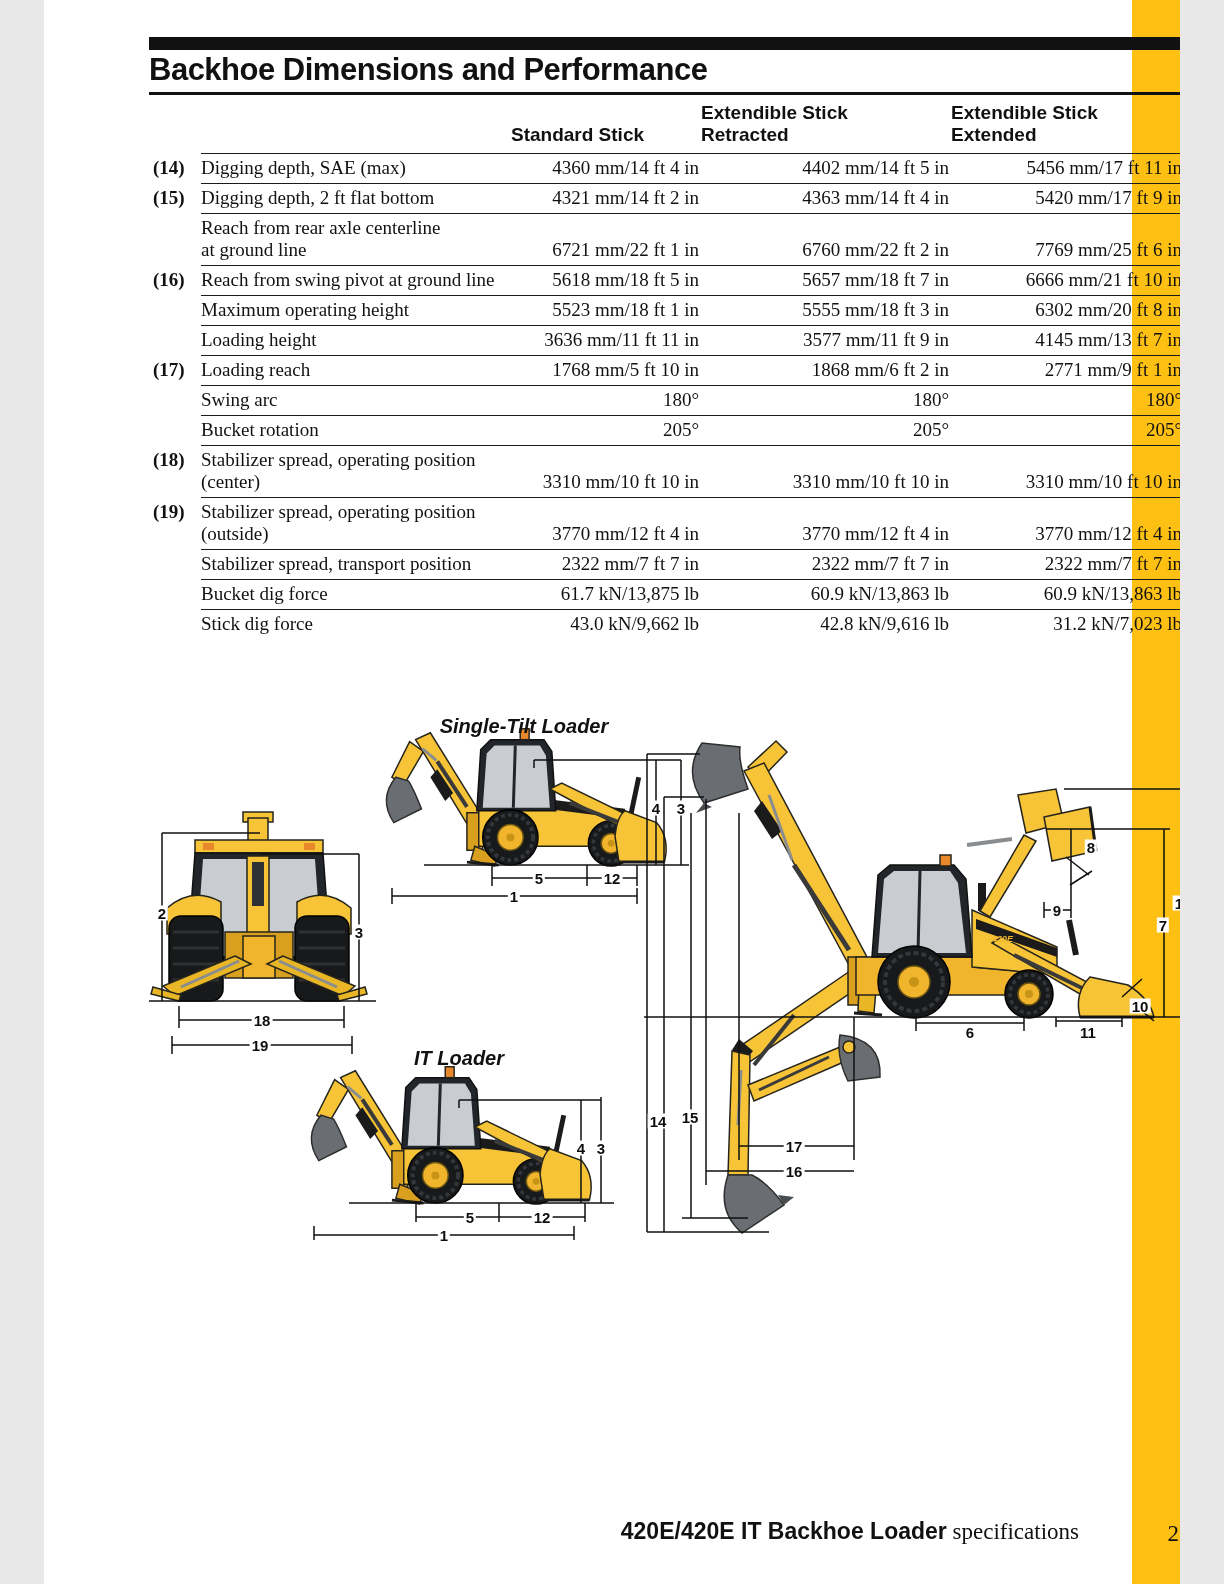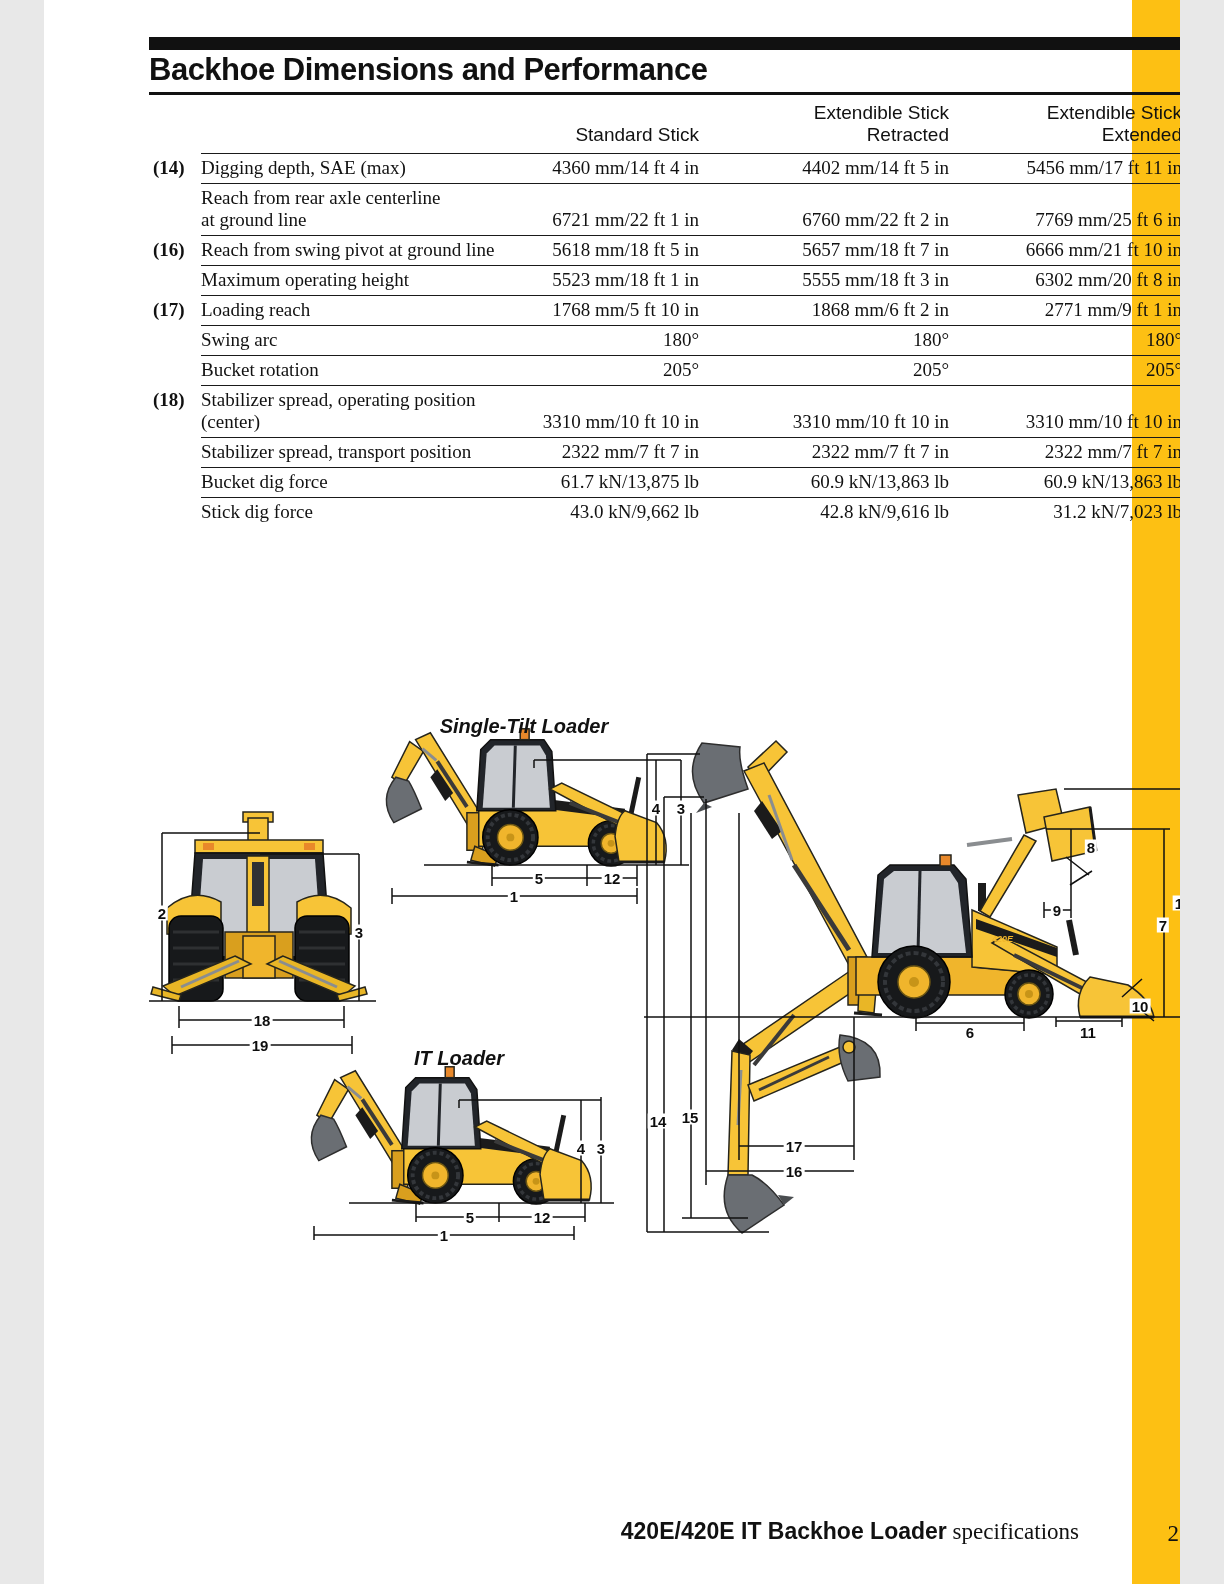--- a/index.html
+++ b/index.html
@@ -6,22 +6,22 @@
   .page { position:relative; width:1136px; height:1584px; background:#ffffff;
           font-family:"Liberation Serif", serif; color:#111; overflow:hidden; margin:0 auto; }
   .accent-stripe { position:absolute; right:0; top:0; width:48px; height:1584px; background:#FDC013; }
   .title-bar { position:absolute; left:105px; top:37px; width:1045px; height:13px; background:#111; }
   .page-title { position:absolute; left:105px; top:52px; font-family:"Liberation Sans", sans-serif;
                 font-weight:bold; font-size:31px; letter-spacing:-0.5px; white-space:nowrap; }
   .title-rule { position:absolute; left:105px; top:92px; width:1045px; height:3px; background:#111; }
 
   table.spec { position:absolute; left:105px; top:100px; width:1035px; border-collapse:collapse;
                table-layout:fixed; font-size:19px; }
-  table.spec th { font-family:"Liberation Sans", sans-serif; font-weight:normal; font-size:19px;
-                  text-align:right; vertical-align:bottom; padding:2px 2px 7px 0; line-height:22px; }
+  table.spec th { font-family:"Liberation Sans", sans-serif; font-weight:bold; font-size:19px;
+                  text-align:left; vertical-align:bottom; padding:2px 2px 7px 0; line-height:22px; }
   table.spec td { padding:3px 0 4px; line-height:22px; vertical-align:bottom; }
   table.spec td.c-num { vertical-align:top; text-align:left; padding-left:4px; font-weight:bold;margin-left:8px; }
   table.spec td.c-label { text-align:left; vertical-align:top; }
   table.spec td.c-val { text-align:right; padding-right:2px; }
   table.spec tr.data td.ruled { border-top:1.5px solid #1a1a1a; }
   .lbl2:empty { display:none; }
 
   .diagram { position:absolute; }
   .diagram svg { position:absolute; left:0; top:0; }
   .dim { position:absolute; transform:translate(-50%,-50%); font-family:"Liberation Sans", sans-serif;
@@ -111,20 +111,29 @@
     <tr class="data">
       <td class="c-num">(14)</td>
       <td class="c-label ruled">
             <div class="lbl1">Digging depth, SAE (max)</div>
           </td>
       <td class="c-val ruled">4360 mm/14 ft 4 in</td>
       <td class="c-val ruled">4402 mm/14 ft 5 in</td>
       <td class="c-val ruled">5456 mm/17 ft 11 in</td>
     </tr>
     <tr class="data">
+      <td class="c-num">(15)</td>
+      <td class="c-label ruled">
+            <div class="lbl1">Digging depth, 2 ft flat bottom</div>
+          </td>
+      <td class="c-val ruled">4321 mm/14 ft 2 in</td>
+      <td class="c-val ruled">4363 mm/14 ft 4 in</td>
+      <td class="c-val ruled">5420 mm/17 ft 9 in</td>
+    </tr>
+    <tr class="data">
       <td class="c-num"></td>
       <td class="c-label ruled">
             <div class="lbl1">Reach from rear axle centerline</div>
             <div class="lbl2">at ground line</div>
           </td>
       <td class="c-val ruled">6721 mm/22 ft 1 in</td>
       <td class="c-val ruled">6760 mm/22 ft 2 in</td>
       <td class="c-val ruled">7769 mm/25 ft 6 in</td>
     </tr>
     <tr class="data">
@@ -139,20 +148,29 @@
     <tr class="data">
       <td class="c-num"></td>
       <td class="c-label ruled">
             <div class="lbl1">Maximum operating height</div>
           </td>
       <td class="c-val ruled">5523 mm/18 ft 1 in</td>
       <td class="c-val ruled">5555 mm/18 ft 3 in</td>
       <td class="c-val ruled">6302 mm/20 ft 8 in</td>
     </tr>
     <tr class="data">
+      <td class="c-num"></td>
+      <td class="c-label ruled">
+            <div class="lbl1">Loading height</div>
+          </td>
+      <td class="c-val ruled">3636 mm/11 ft 11 in</td>
+      <td class="c-val ruled">3577 mm/11 ft 9 in</td>
+      <td class="c-val ruled">4145 mm/13 ft 7 in</td>
+    </tr>
+    <tr class="data">
       <td class="c-num">(17)</td>
       <td class="c-label ruled">
             <div class="lbl1">Loading reach</div>
           </td>
       <td class="c-val ruled">1768 mm/5 ft 10 in</td>
       <td class="c-val ruled">1868 mm/6 ft 2 in</td>
       <td class="c-val ruled">2771 mm/9 ft 1 in</td>
     </tr>
     <tr class="data">
       <td class="c-num"></td>
@@ -174,20 +192,30 @@
     </tr>
     <tr class="data">
       <td class="c-num">(18)</td>
       <td class="c-label ruled">
             <div class="lbl1">Stabilizer spread, operating position</div>
             <div class="lbl2">(center)</div>
           </td>
       <td class="c-val ruled">3310 mm/10 ft 10 in</td>
       <td class="c-val ruled">3310 mm/10 ft 10 in</td>
       <td class="c-val ruled">3310 mm/10 ft 10 in</td>
+    </tr>
+    <tr class="data">
+      <td class="c-num">(19)</td>
+      <td class="c-label ruled">
+            <div class="lbl1">Stabilizer spread, operating position</div>
+            <div class="lbl2">(outside)</div>
+          </td>
+      <td class="c-val ruled">3770 mm/12 ft 4 in</td>
+      <td class="c-val ruled">3770 mm/12 ft 4 in</td>
+      <td class="c-val ruled">3770 mm/12 ft 4 in</td>
     </tr>
     <tr class="data">
       <td class="c-num"></td>
       <td class="c-label ruled">
             <div class="lbl1">Stabilizer spread, transport position</div>
           </td>
       <td class="c-val ruled">2322 mm/7 ft 7 in</td>
       <td class="c-val ruled">2322 mm/7 ft 7 in</td>
       <td class="c-val ruled">2322 mm/7 ft 7 in</td>
     </tr>

